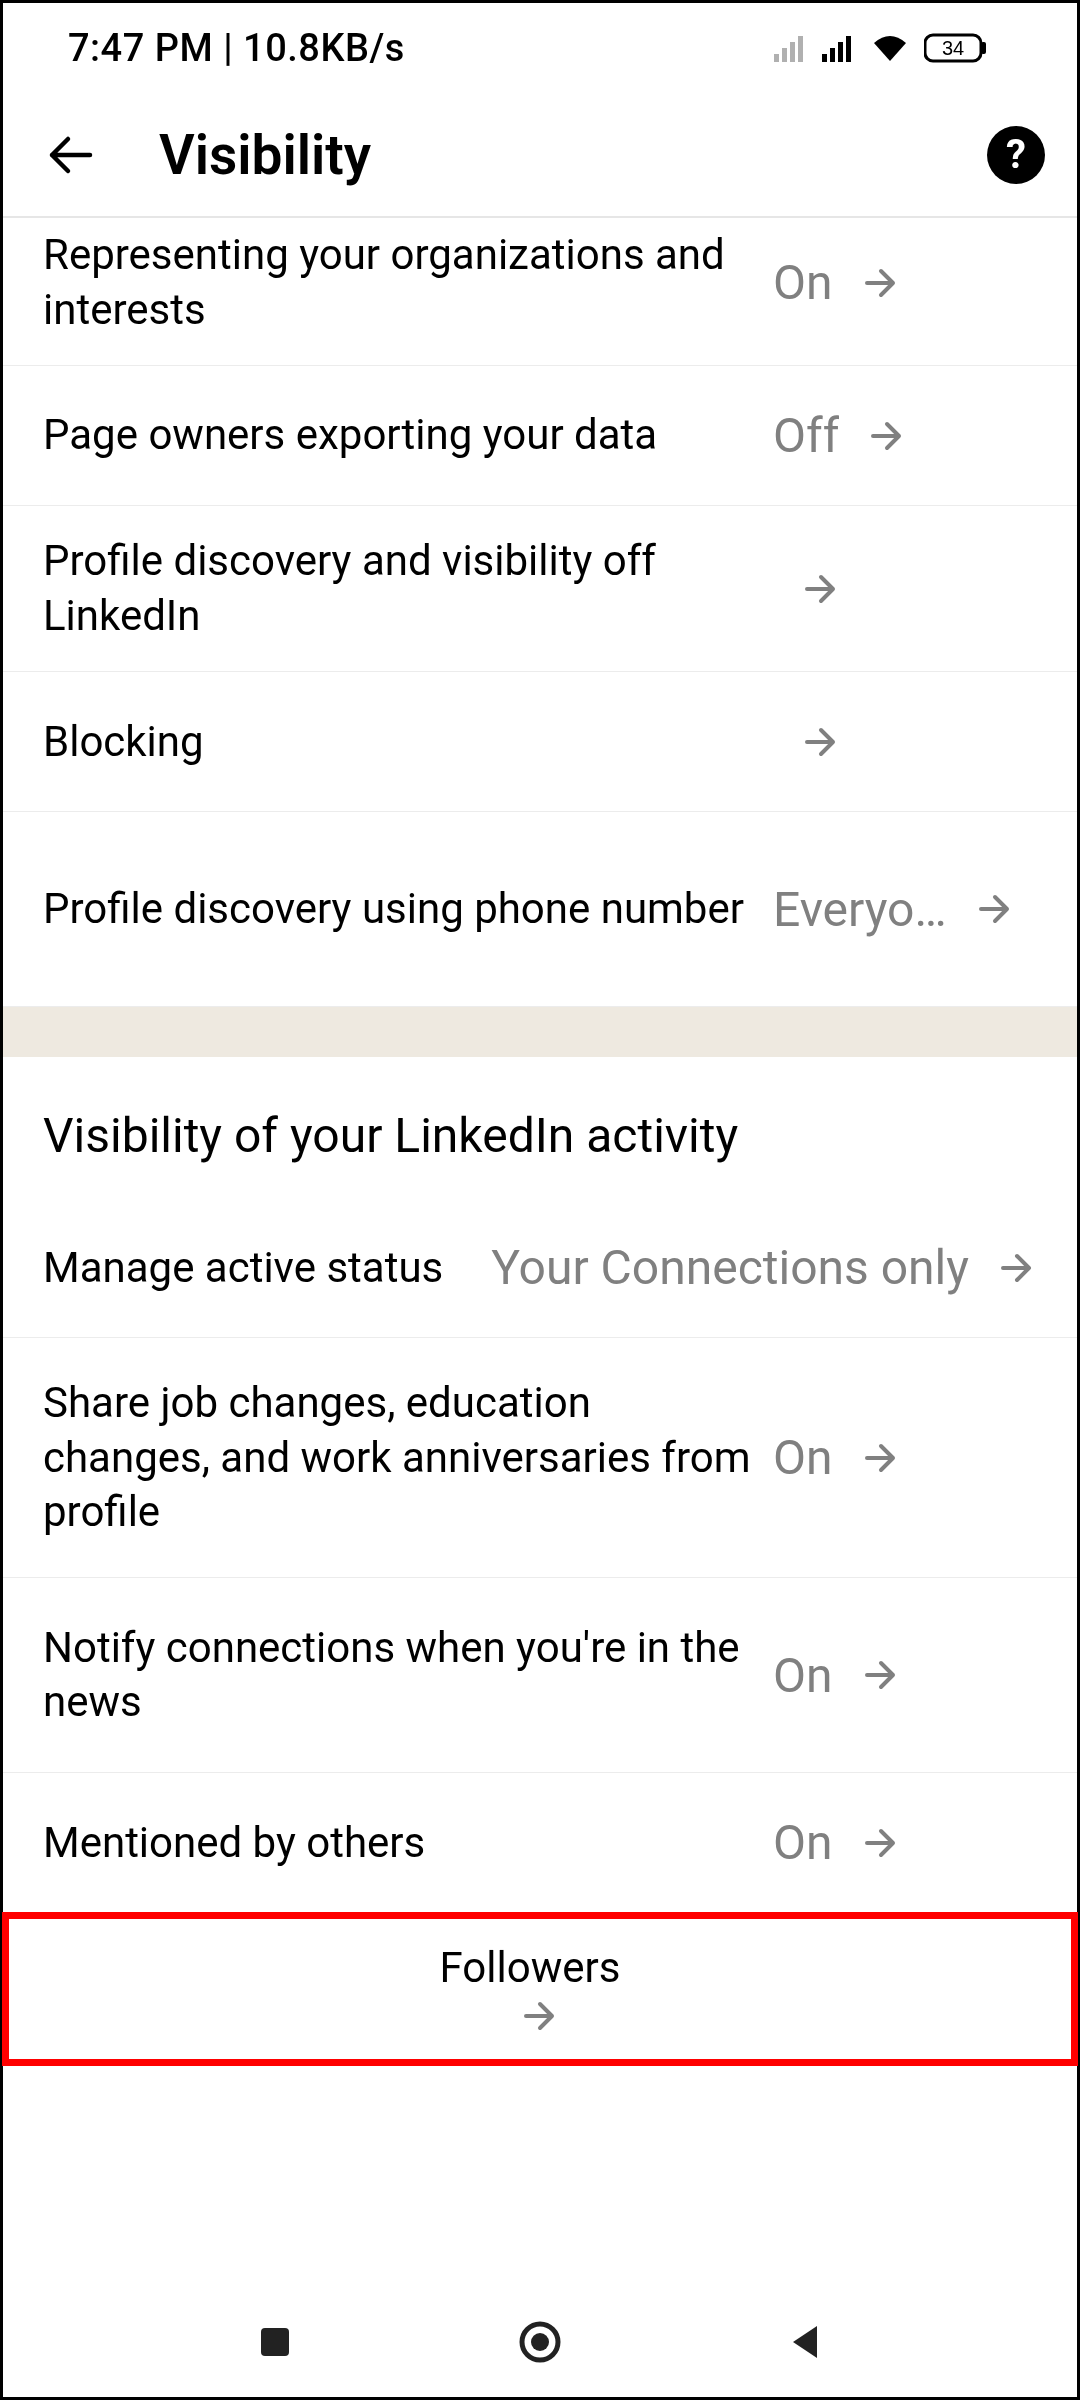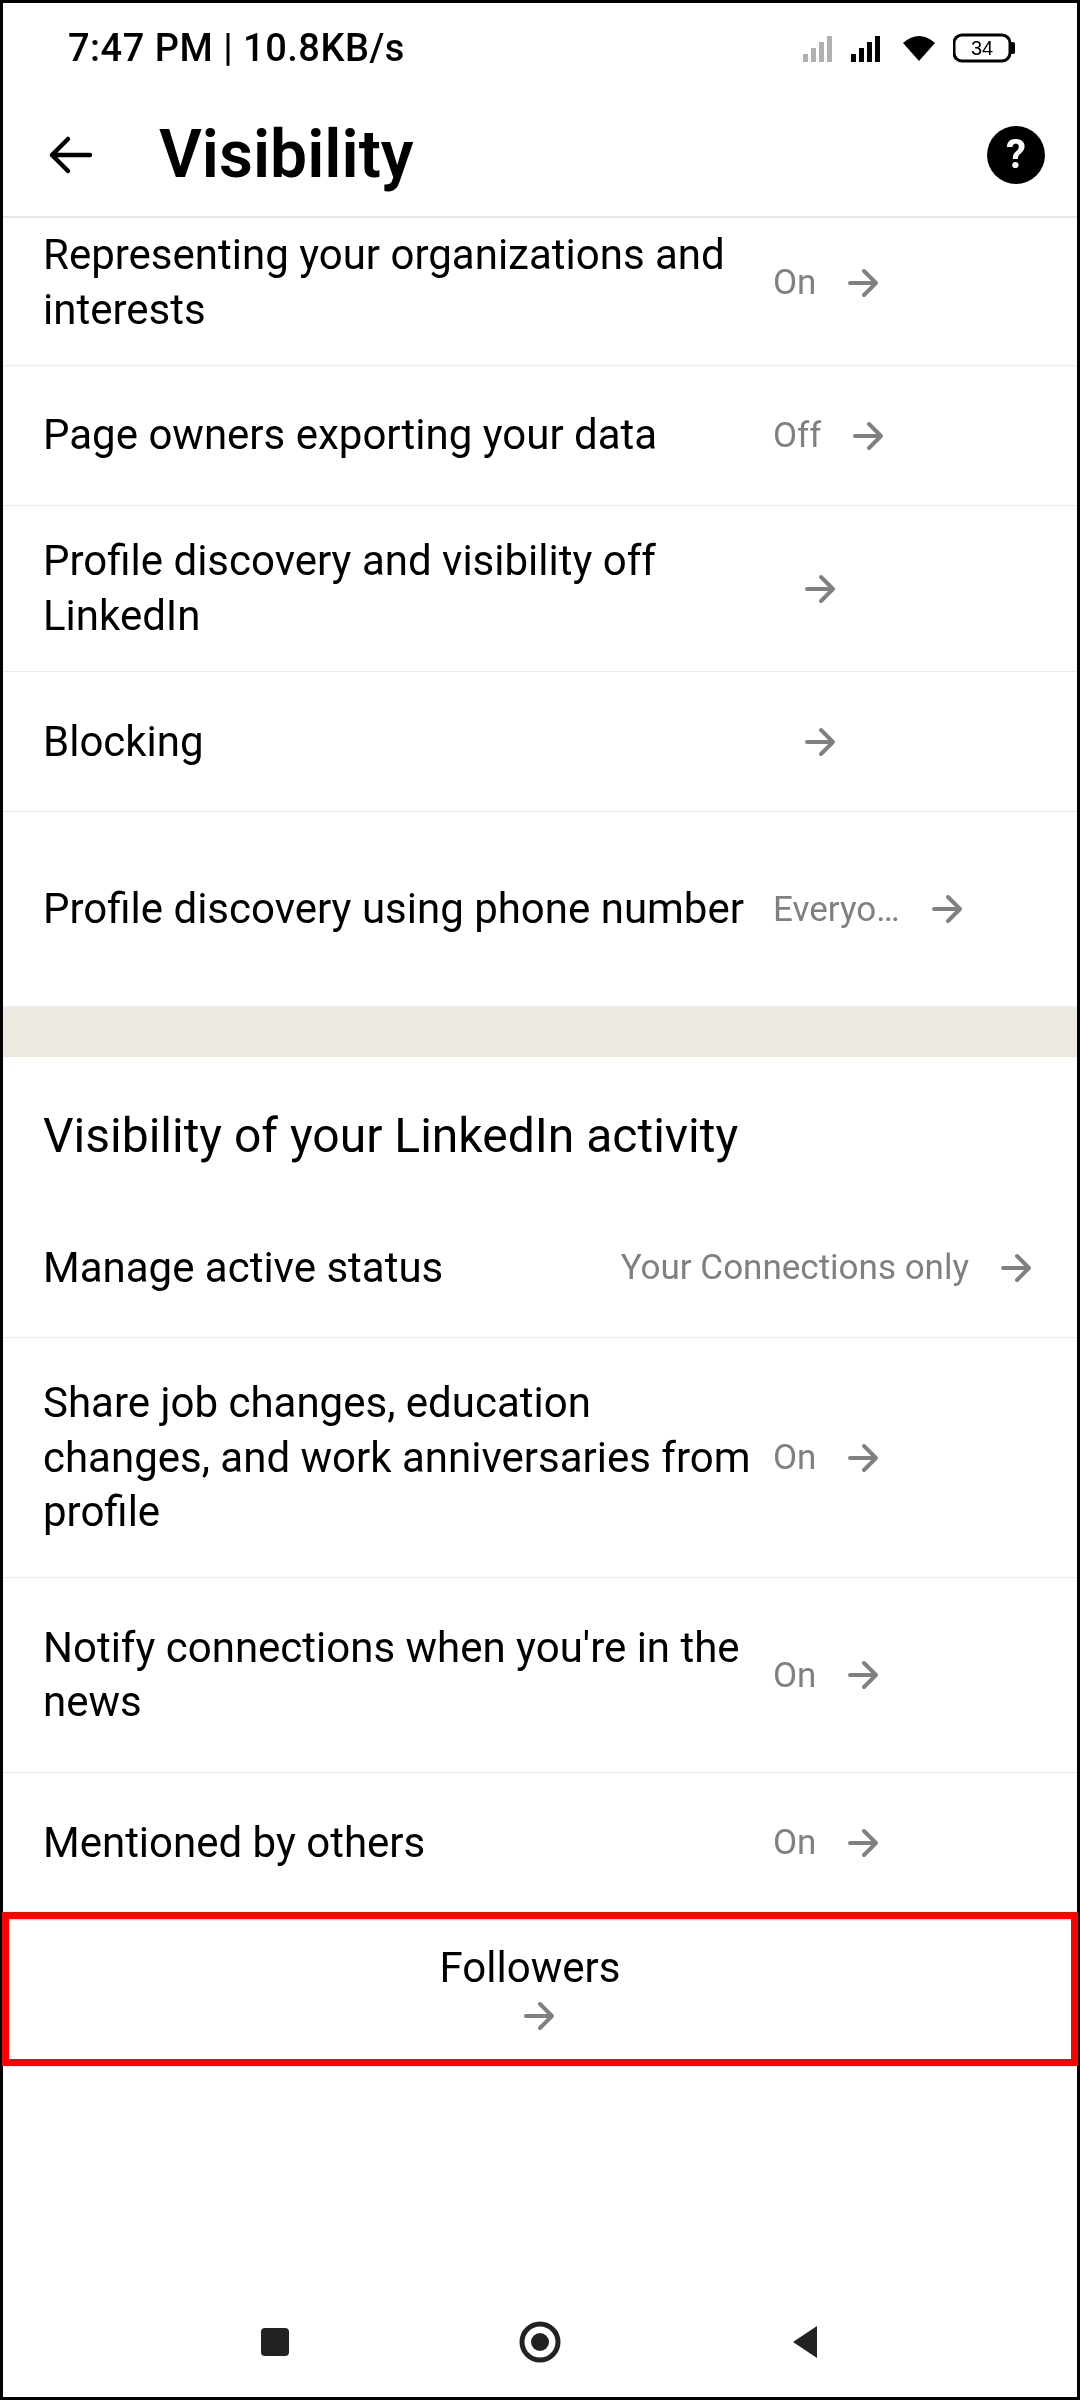--- a/index.html
+++ b/index.html
@@ -1,29 +1,29 @@
 <!DOCTYPE html>
 <html><head>
 <meta charset="utf-8">
 <style>
   * { box-sizing: border-box; margin: 0; padding: 0; }
   html, body { width: 1080px; height: 2400px; font-family: -apple-system, Roboto, Arial, sans-serif; background: #fff; color: #000; overflow: hidden; }
   .frame { width: 1080px; height: 2400px; border: 3px solid #000; position: relative; background: #fff; }
-  .status-bar { height: 90px; display: flex; align-items: center; justify-content: space-between; padding: 0 60px 0 65px; font-size: 38px; font-weight: 500; }
+  .status-bar { height: 90px; display: flex; align-items: center; justify-content: space-between; padding: 0 89px 0 65px; font-size: 38px; font-weight: 500; }
   .status-left { letter-spacing: 0.5px; }
   .status-right { display: flex; align-items: center; gap: 14px; }
   .signal-icon, .wifi-icon, .battery-icon { display: inline-flex; align-items: flex-end; }
   .header { height: 125px; display: flex; align-items: center; padding: 0 32px; border-bottom: 2px solid #e6e6e6; }
   .back-btn { width: 72px; height: 72px; display: flex; align-items: center; justify-content: center; }
-  .title { font-size: 66px; font-weight: 600; margin-left: 52px; flex: 1; }
+  .title { font-size: 55px; font-weight: 600; margin-left: 52px; flex: 1; }
   .help-btn { width: 58px; height: 58px; border-radius: 50%; background: #000; color: #fff; display: flex; align-items: center; justify-content: center; font-size: 40px; font-weight: 700; }
   .list { }
   .row { display: flex; align-items: center; padding: 28px 40px 28px 40px; min-height: 140px; border-bottom: 1px solid #ececec; background: #fff; }
   .row-label { flex: 1; font-size: 42px; line-height: 1.3; color: #000; padding-right: 20px; max-width: 730px; }
-  .row-value { font-size: 35px; color: #808080; margin-right: 28px; white-space: nowrap; max-width: 270px; overflow: hidden; text-overflow: ellipsis; text-align: right; }
+  .row-value { font-size: 48px; color: #808080; margin-right: 28px; white-space: nowrap; max-width: 270px; overflow: hidden; text-overflow: ellipsis; text-align: right; }
   .chevron { flex-shrink: 0; }
   .section-gap { height: 50px; background: #eee9e0; }
   .section-header { font-size: 48px; font-weight: 400; padding: 50px 40px 34px 40px; }
   .highlight { outline: 7px solid #ff0000; outline-offset: -6px; flex-direction: column; }
   .navbar { position: absolute; bottom: 0; left: 0; right: 0; height: 110px; display: flex; align-items: center; justify-content: space-around; padding: 0 140px; }
   .nav-btn { width: 90px; height: 90px; display: flex; align-items: center; justify-content: center; }
   svg { display: block; }
 </style>
 </head>
 <body>

